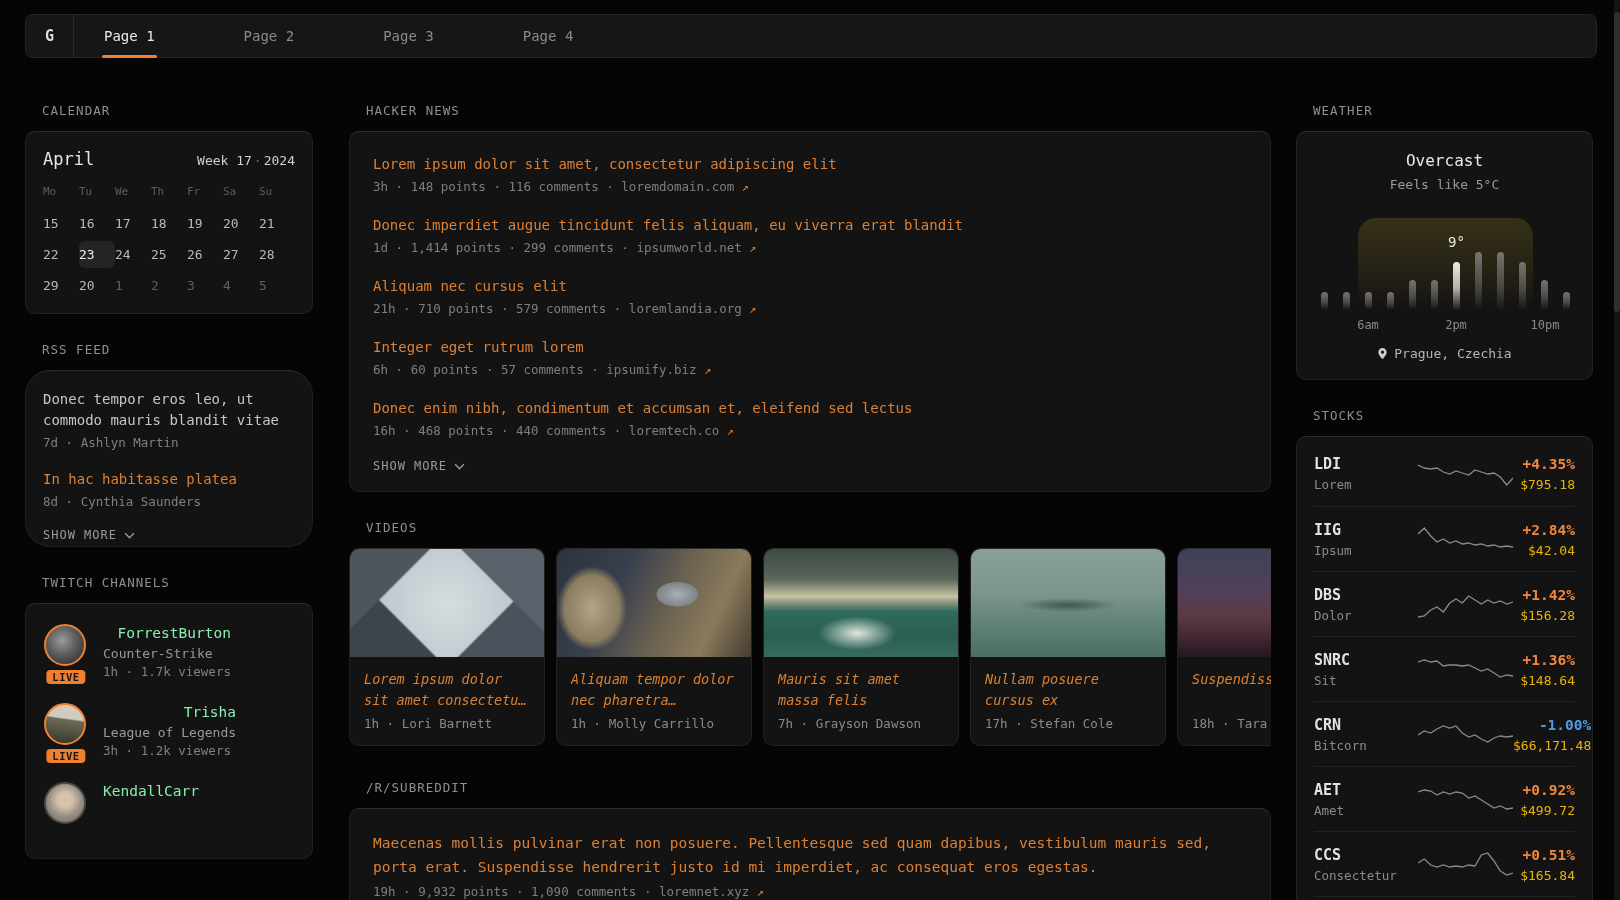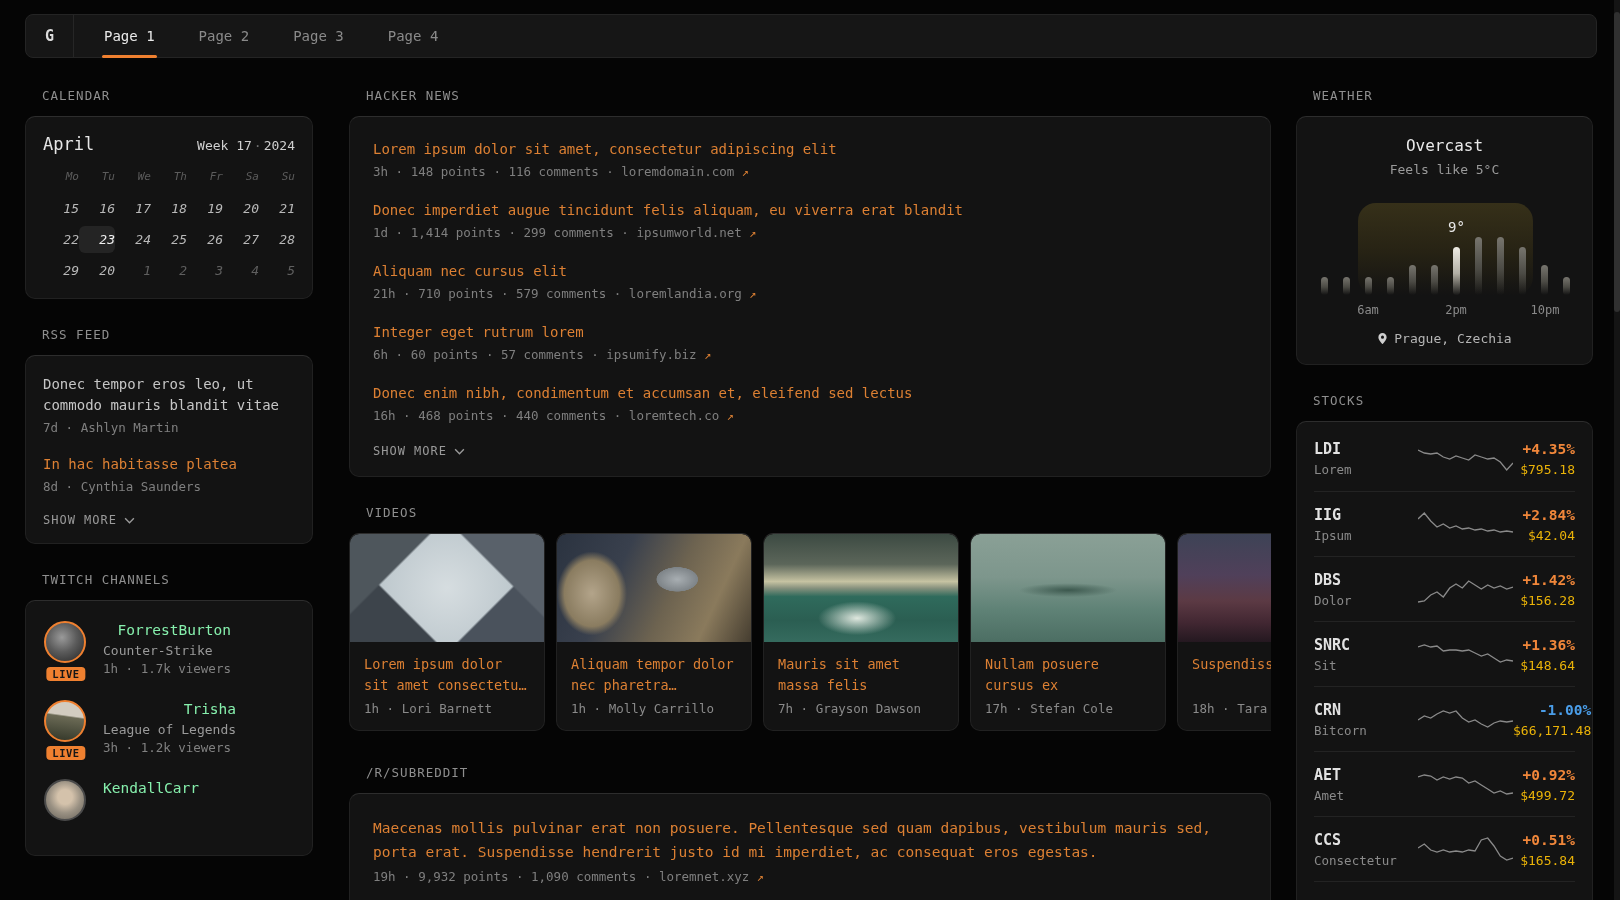--- a/index.html
+++ b/index.html
@@ -15,63 +15,63 @@
   
   .navbar {
     width:1572px; height:44px; background:#161616;
     border:1px solid #242424; border-radius:8px;
     display:flex; align-items:stretch; position:relative;
   }
   .logo-cell {
     width:48px; display:flex; align-items:center; justify-content:center;
     border-right:1px solid #262626; color:#dcdcdc; font-size:15px; font-weight:bold;
   }
-  .tabs { display:flex; align-items:stretch; margin-left:8px; }
+  .tabs { display:flex; align-items:stretch; margin-left:8px;gap:45px; }
   .tab {
     position:relative; display:flex; align-items:center;
     padding:0 22px; font-size:14px; color:#8a8a8a; cursor:pointer; white-space:nowrap;
   }
   .tab.active { color:#eaeaea; }
   .tab.active::after {
     content:""; position:absolute; left:20px; right:20px; bottom:-1px;
     height:3px; border-radius:2px; background:#ef8030;
   }
 
   
   .columns { display:flex; margin-top:30px; align-items:flex-start; }
   .col-left  { width:288px; margin-right:36px; flex:none; }
   .col-main  { width:922px; margin-right:25px; flex:none; }
   .col-right { width:297px; flex:none; }
 
-  .section { margin-bottom:26px; }
+  .section { margin-bottom:26px;margin-top:15px; }
   .section + .section { margin-top:28px; }
   .section-title {
     font-size:12.5px; letter-spacing:1px; color:#8f8f8f;
     margin:0 0 12px 17px; line-height:16px; font-weight:normal;
   }
   .card {
     background:#131313; border:1px solid #212121; border-top-color:#2d2d2d;
     border-radius:10px;
   }
 
   
   .cal-card { padding:17px 17px 14px; }
   .cal-head { display:flex; align-items:baseline; justify-content:space-between; }
   .cal-month { font-size:17px; color:#e6e6e6; }
   .cal-week { font-size:13px; color:#cfcfcf; }
   .cal-week .dot { color:#6f6f6f; padding:0 2px; }
   .cal-grid { display:grid; grid-template-columns:repeat(7,1fr); margin-top:16px; row-gap:4px; }
-  .cal-grid span { text-align:right;font-style:italic; }
+  .cal-grid span { text-align:left; }
   .cal-dow { font-size:11px; color:#5c5c5c; padding-bottom:8px; }
   .cal-day { font-size:13px; color:#b9b9b9; line-height:27px; height:27px; border-radius:6px; }
   .cal-day.dim { color:#5f5f5f; }
   .cal-day.selected { background:#242424; color:#efefef; }
 
   
-  .feed-card { padding:18px 17px 16px; }
+  .feed-card { padding:18px 17px 4px;border-radius:25px; }
   .item { margin-bottom:19px; }
   .item-title { font-size:14px; line-height:21px; color:#dd8033; text-decoration:none; display:block; }
   .item-title.read { color:#c6c6c6; }
   .item-meta { font-size:12.5px; color:#7f7f7f; margin-top:4px; }
   .ext-arrow { color:#dd8033; font-size:12px; }
   .show-more {
     display:flex; align-items:center; gap:7px; color:#9a9a9a;
     font-size:12px; letter-spacing:1px; margin-top:4px; cursor:pointer;
   }
   .chev { width:11px; height:7px; }
@@ -121,21 +121,21 @@
       linear-gradient(180deg,#3c4a42 0%,#5c665a 28%,#c6c3a2 44%,#88927e 50%,#2f6b5c 58%,#2b5e52 80%,#356b5e 100%); }
   .vt-4 { background:
       radial-gradient(ellipse 70px 10px at 50% 52%, #3c584e 0%, rgba(0,0,0,0) 70%),
       linear-gradient(180deg,#8aa096 0%,#7d968c 40%,#5f8276 70%,#4c6e63 100%); }
   .vt-5 { background:
       radial-gradient(ellipse 26px 44px at 58% 62%, #1c1a22 0%, #241f28 55%, rgba(0,0,0,0) 70%),
       linear-gradient(180deg,#3e4356 0%,#50405a 38%,#5c3a44 62%,#422732 82%,#241820 100%); }
   .video-body { padding:12px 14px 14px; }
   .video-title {
     font-size:13.5px; line-height:21px; color:#dd8033; text-decoration:none;
-    display:block; min-height:42px; overflow:hidden;
+    display:block; min-height:42px; overflow:hidden;font-style:italic;
   }
   .video-meta { font-size:12.5px; color:#8a8a8a; margin-top:5px; white-space:nowrap; }
 
   
   .sub-card { padding:22px 23px 20px; }
   .sub-title { font-size:14.5px; line-height:24px; color:#dd8033; text-decoration:none; display:block; }
   .sub-meta { font-size:12.5px; color:#7f7f7f; margin-top:5px; }
 
   
   .weather-card { padding:19px 24px 18px; text-align:center; }

